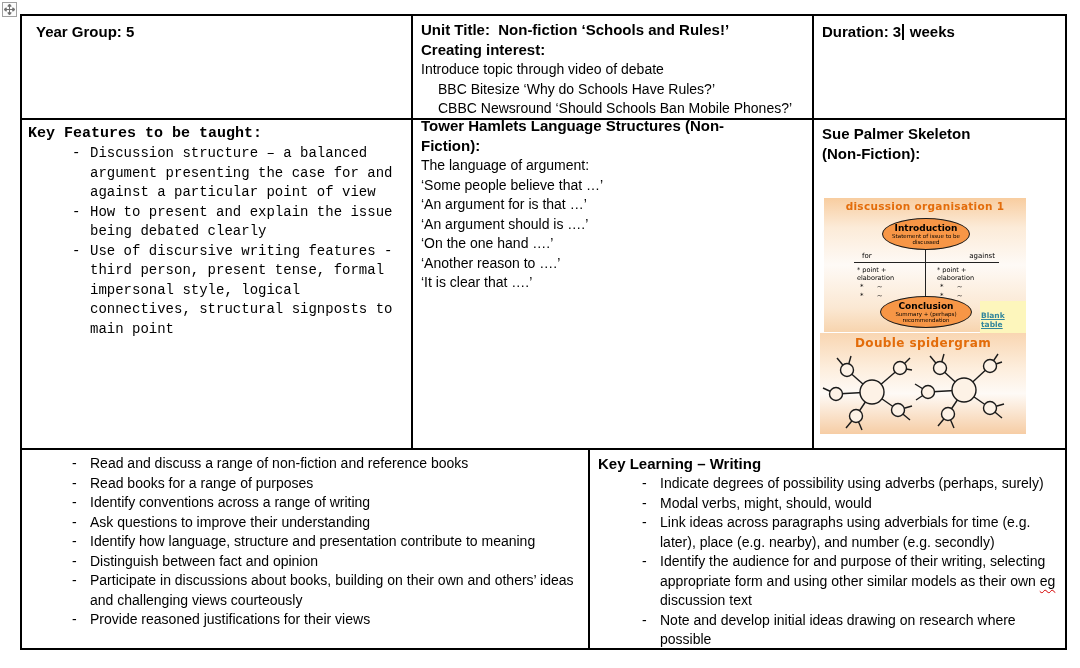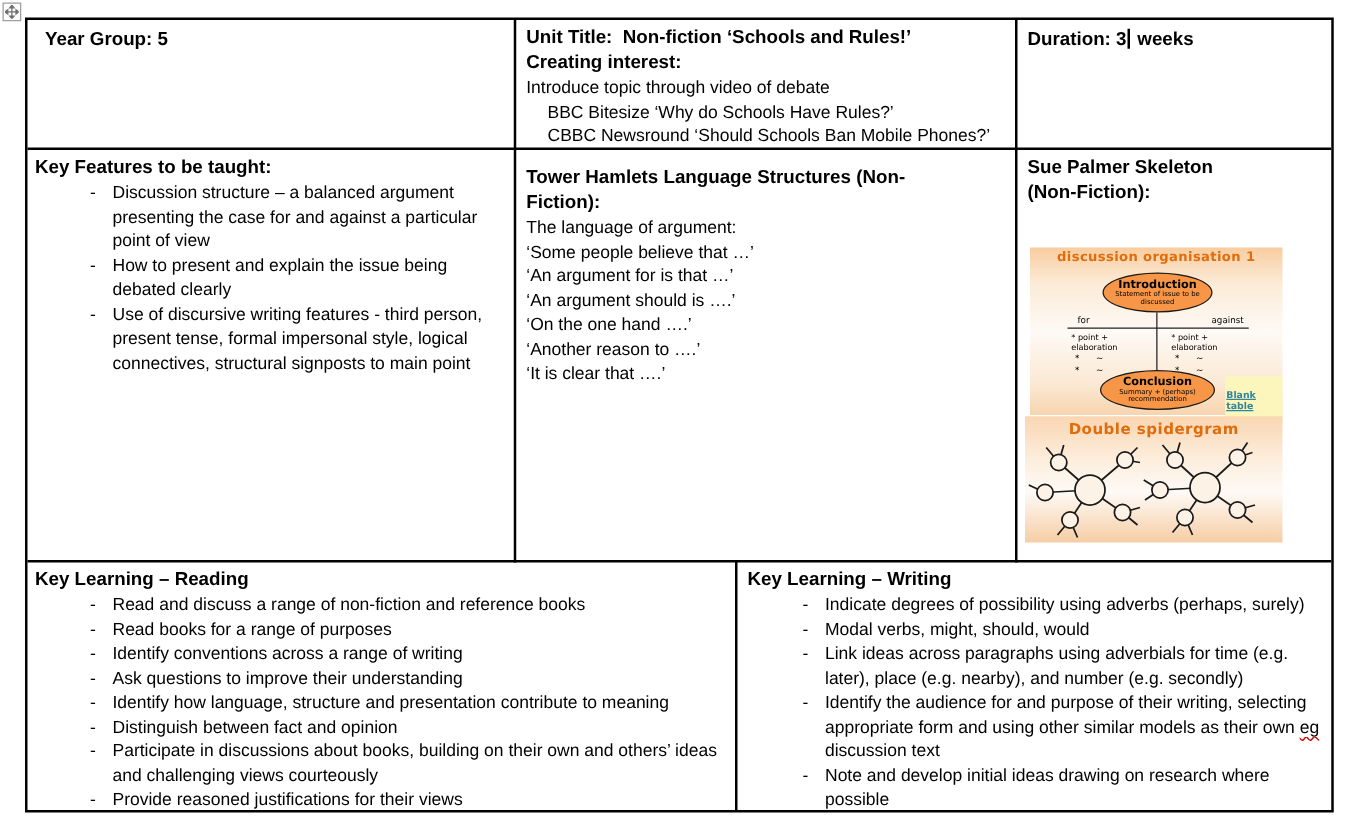--- a/index.html
+++ b/index.html
@@ -13,22 +13,22 @@
     position:absolute;left:20px;top:14px;width:1047px;height:636px;
     border:2px solid #000;box-sizing:border-box;background:#fff;
   }
   .hline{position:absolute;height:2px;background:#000;left:0;width:100%;}
   .vline{position:absolute;width:2px;background:#000;}
   
   .cell{position:absolute;box-sizing:border-box;}
   .c-year    {left:0;    top:0;    width:389px;height:102px;padding:6px 8px 0 14px;}
   .c-unit    {left:391px;top:0;    width:399px;height:102px;padding:4px 8px 0 8px;}
   .c-duration{left:792px;top:0;    width:251px;height:102px;padding:6px 8px 0 8px;}
-  .c-features{left:0;    top:104px;width:389px;height:328px;padding:4px 8px 0 6px;}
-  .c-lang    {left:391px;top:112px;width:399px;height:404px;padding:4px 8px 0 8px;}
+  .c-features{left:0;    top:104px;width:389px;height:328px;padding:4px 8px 0 6px;font-family:Liberation Mono, monospace;}
+  .c-lang    {left:391px;top:96px;width:399px;height:404px;padding:4px 8px 0 8px;}
   .c-palmer  {left:792px;top:104px;width:203px;height:328px;padding:4px 8px 0 8px;}
   .c-reading {left:0;    top:434px;width:566px;height:198px;padding:4px 8px 0 6px;}
   .c-writing {left:568px;top:434px;width:475px;height:198px;padding:4px 8px 0 8px;}
   
   .h{font-weight:bold;font-size:15px;line-height:20px;white-space:pre-wrap;}
   .body-line{font-size:14px;line-height:19.5px;}
   .italic{margin-left:17px;}
   .li{display:flex;padding-left:44px;font-size:14px;line-height:19.5px;}
   .li .dash{width:18px;flex:0 0 18px;}
   .li .txt{flex:1;}
@@ -224,21 +224,20 @@
             <circle cx="170" cy="16" r="6.5"></circle>
           <circle cx="108" cy="42" r="6.5"></circle>
             <circle cx="128" cy="64" r="6.5"></circle>
           <circle cx="170" cy="58" r="6.5"></circle>
         </g>
       </svg>
     </div>
   </div>
 
   <div class="cell c-reading">
-    <div class="h">Key Learning – Reading</div>
     <div class="li">
         <span class="dash">-</span>
         <span class="txt">Read and discuss a range of non-fiction and reference books</span>
       </div>
     <div class="li">
         <span class="dash">-</span>
         <span class="txt">Read books for a range of purposes</span>
       </div>
     <div class="li">
         <span class="dash">-</span>

